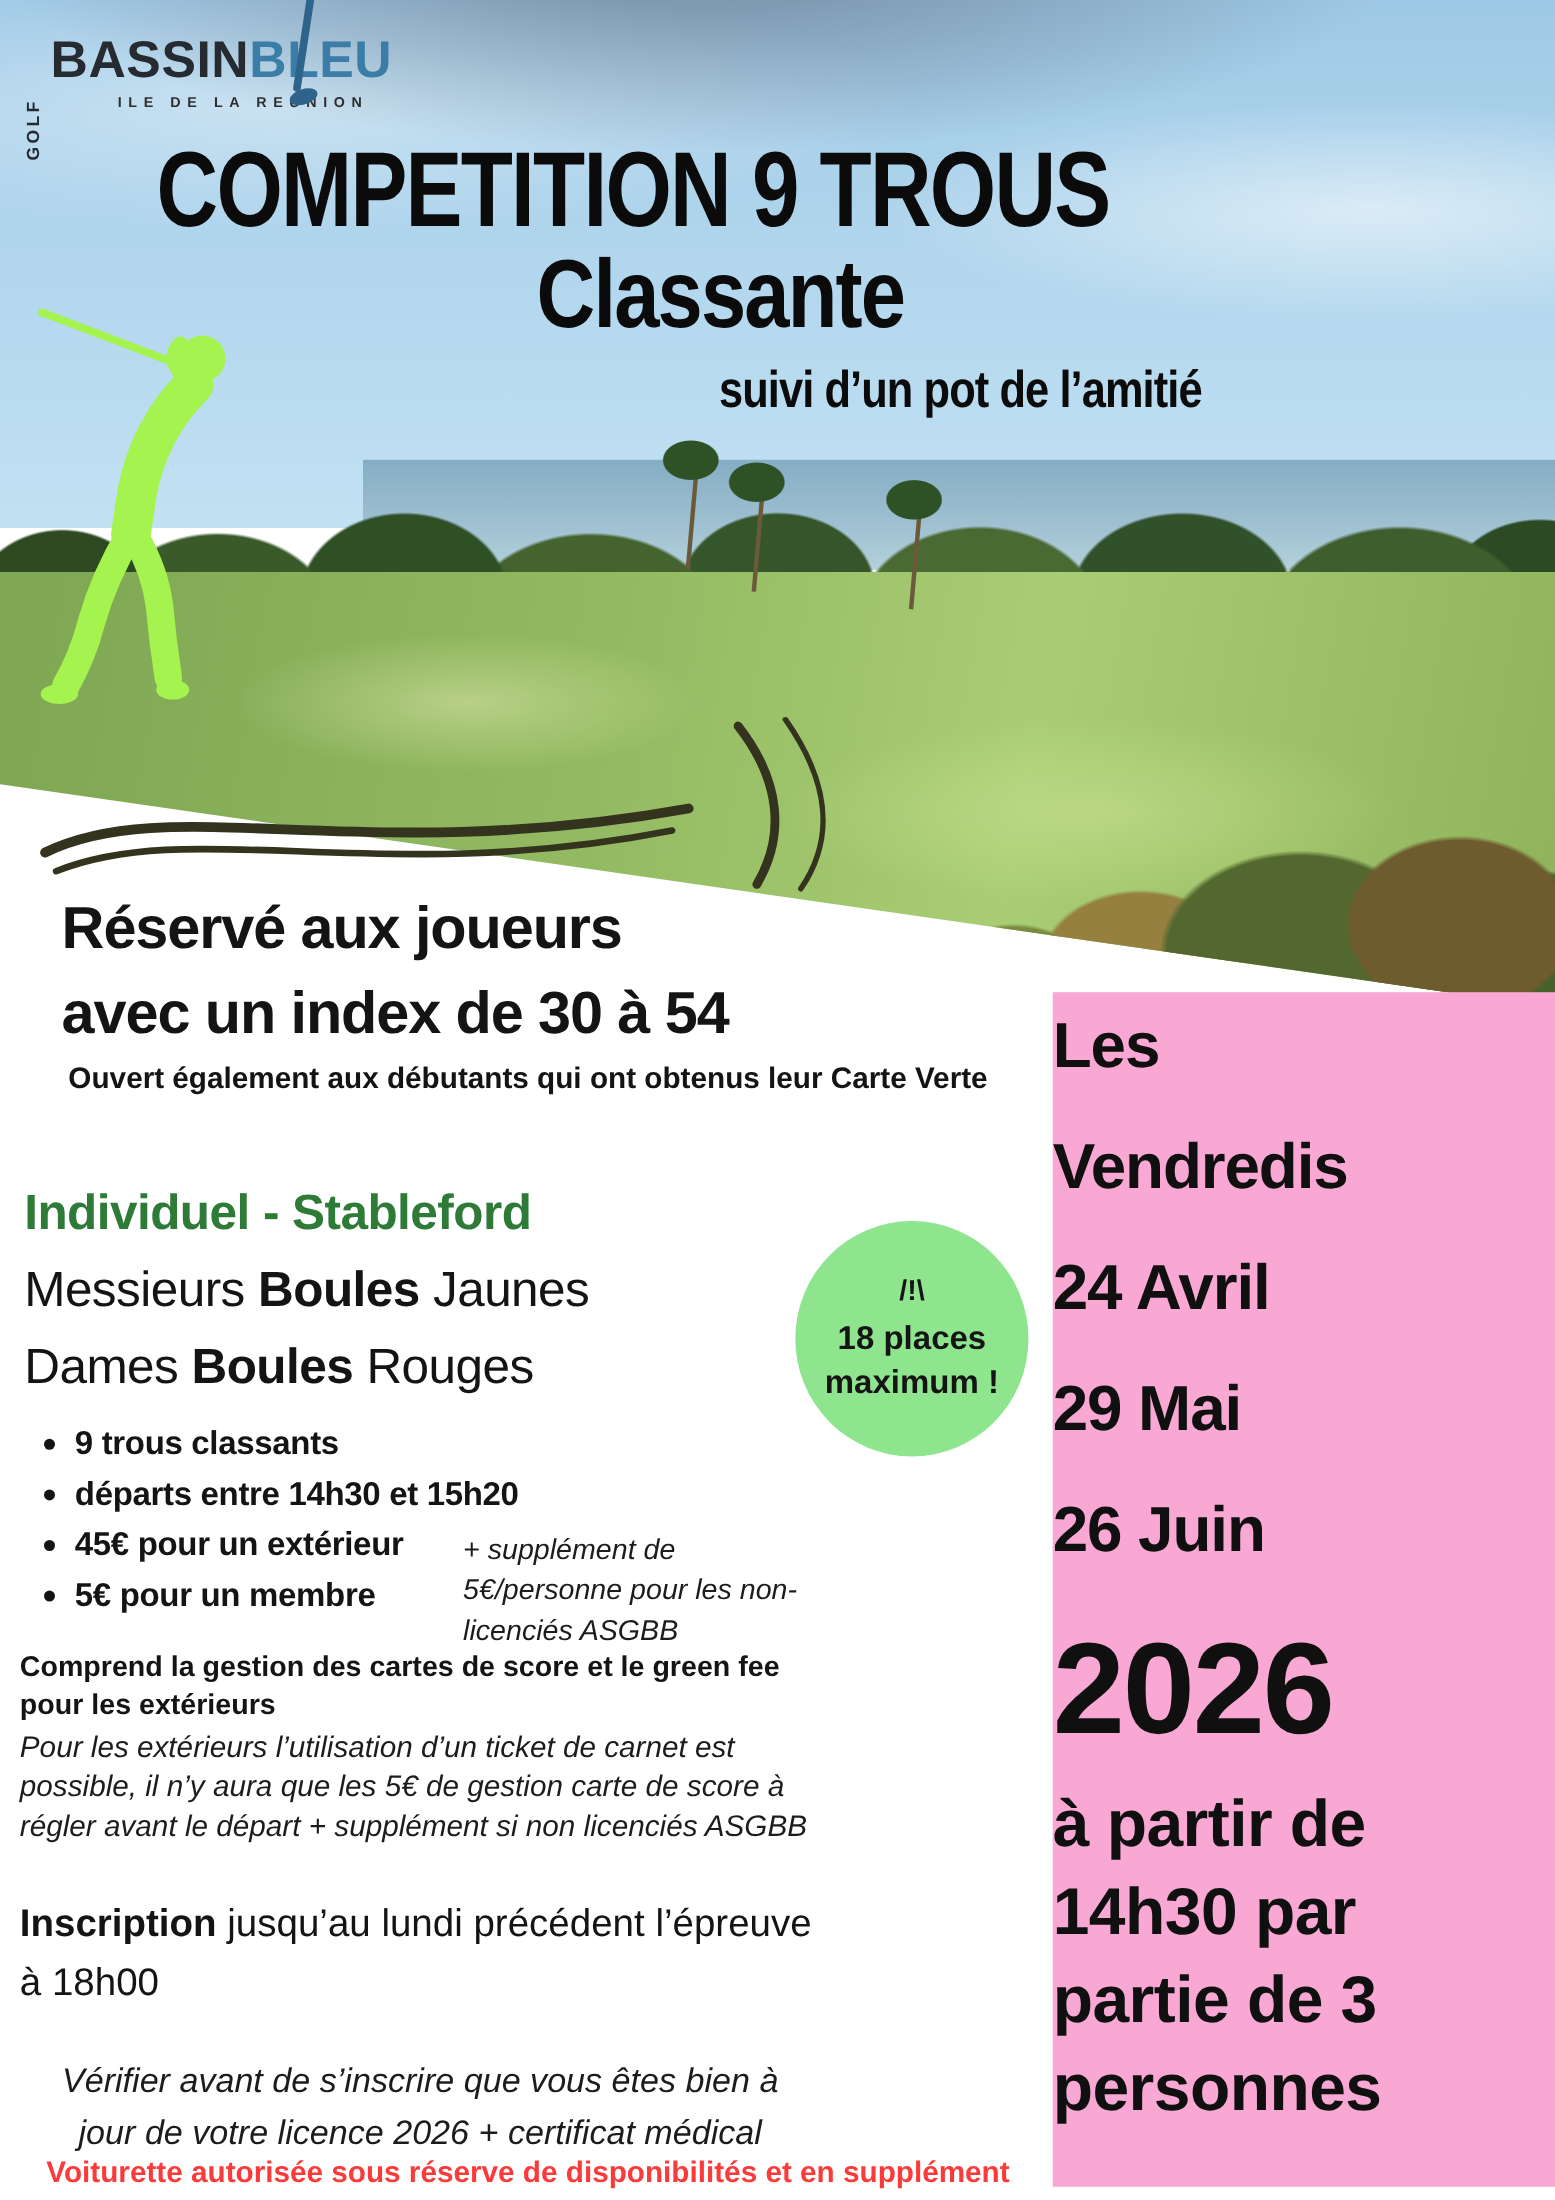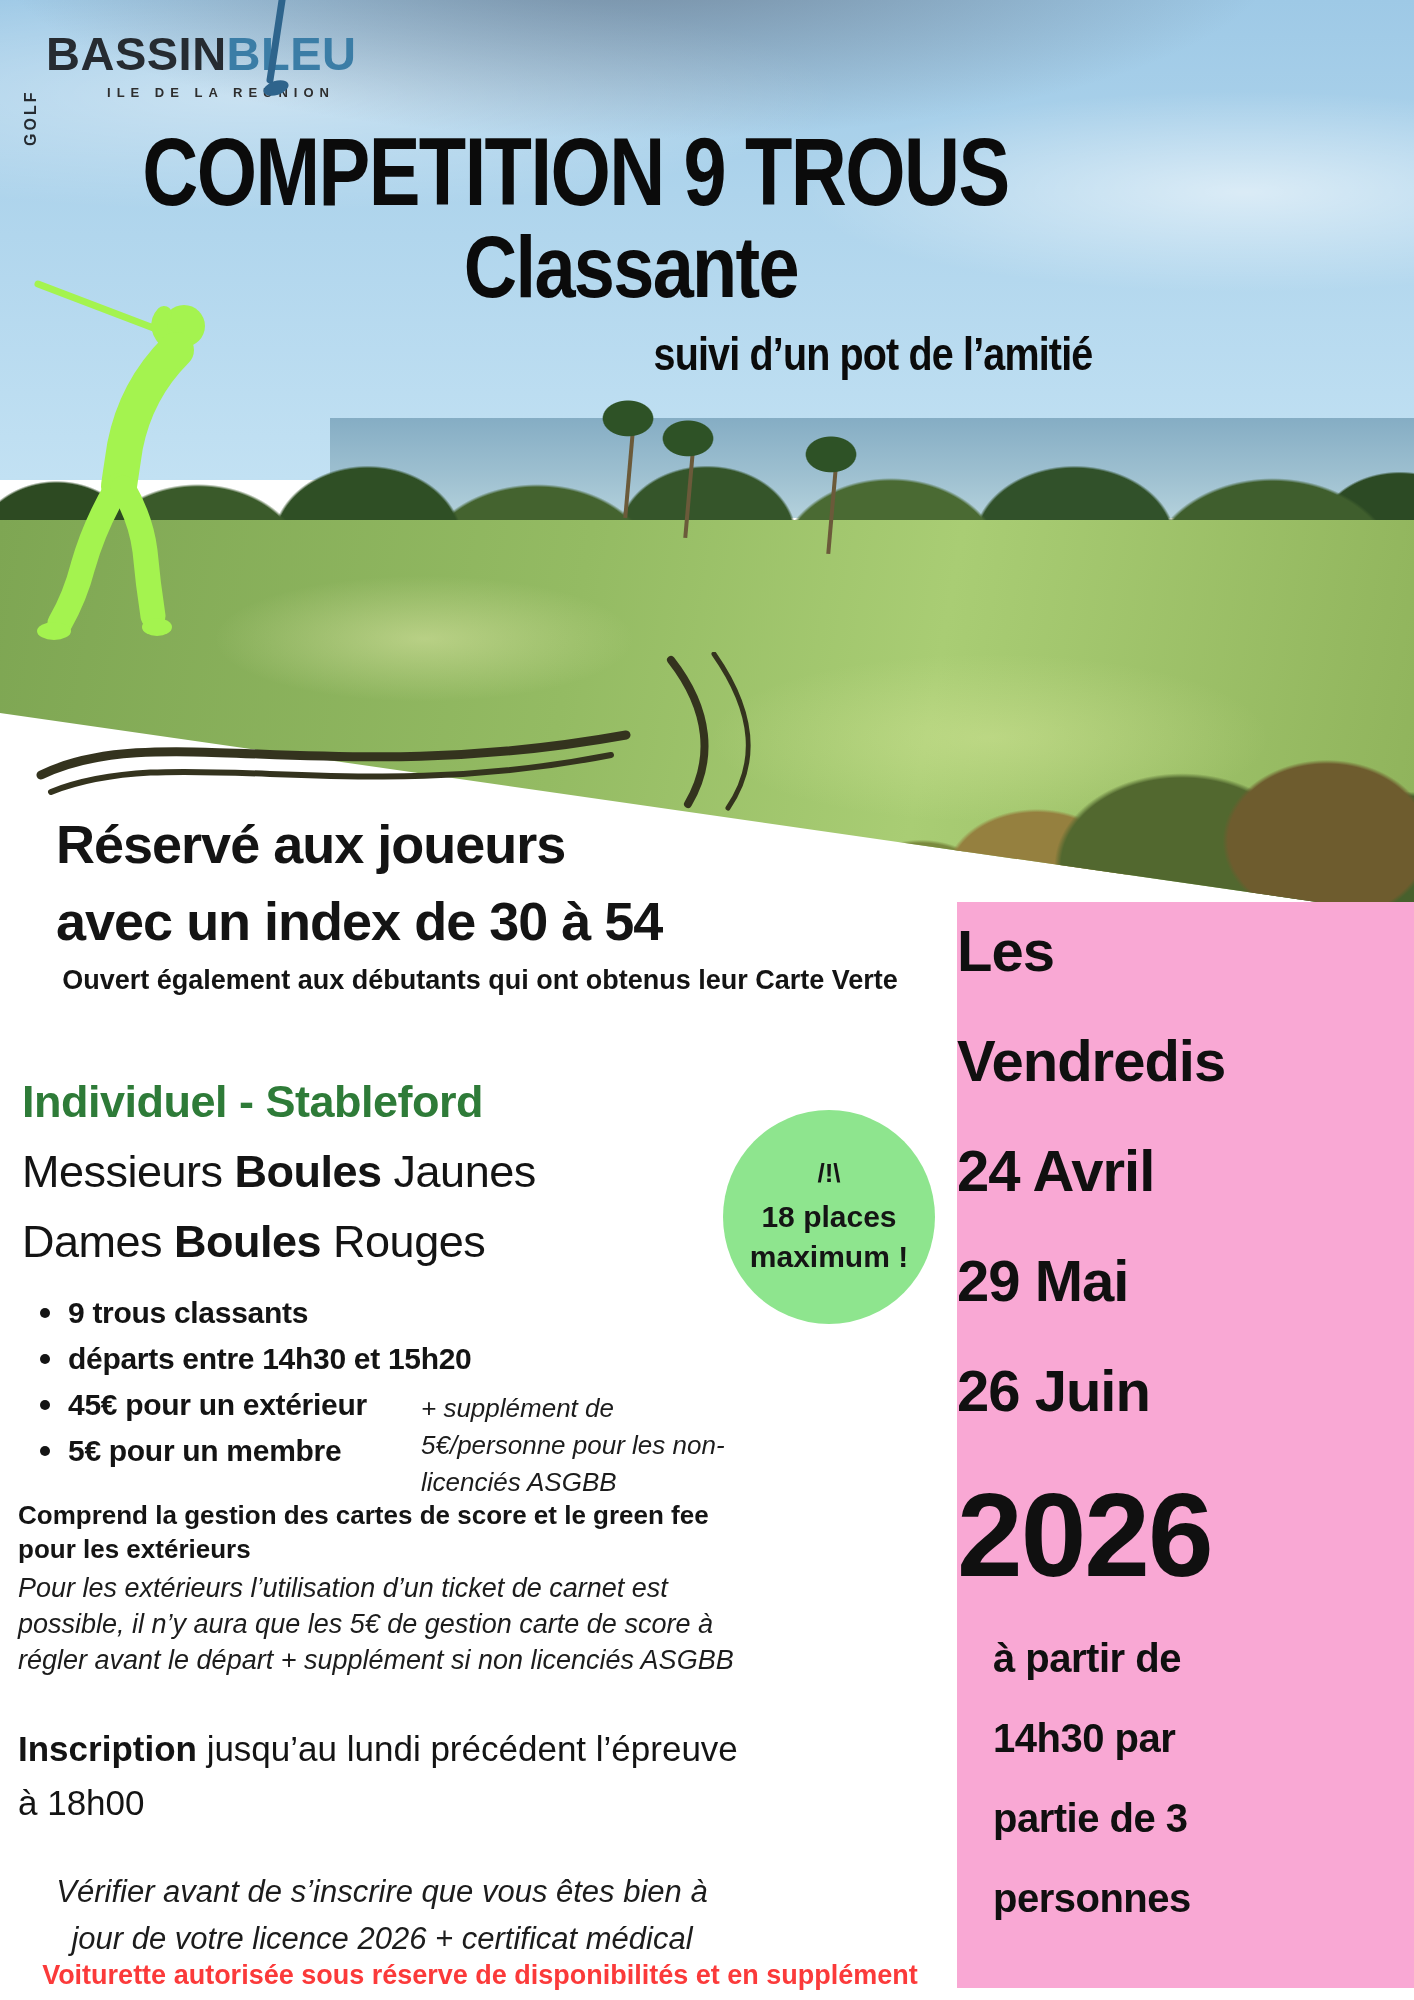--- a/index.html
+++ b/index.html
@@ -58,21 +58,21 @@
   #club-svg{position:absolute;left:208px;top:-60px;width:44px;height:140px;overflow:visible;}
   .tagline{margin-left:62px;width:286px;text-align:center;font-size:13px;font-weight:700;
         letter-spacing:6px;color:#2e2e2e;margin-top:8px;}
 
   
   .cond{display:inline-block;white-space:nowrap;}
   #title1{position:absolute;left:0;top:116px;width:1150px;text-align:center;z-index:7;
         font-size:97px;font-weight:700;color:#0b0b0b;letter-spacing:-2px;}
   #title1 .cond{transform:scaleX(.80);transform-origin:center;}
   #title2{position:absolute;left:0;top:216px;width:1262px;text-align:center;z-index:7;
-        font-size:88px;font-weight:700;color:#0b0b0b;letter-spacing:-2px;}
+        font-size:88px;font-weight:700;color:#0b0b0b;letter-spacing:-2px;padding-left:24px;}
   #title2 .cond{transform:scaleX(.84);transform-origin:center;}
   #subtitle{position:absolute;right:322px;top:326px;z-index:7;
         font-size:47px;font-weight:700;color:#0b0b0b;letter-spacing:-1px;}
   #subtitle .cond{transform:scaleX(.84);transform-origin:right center;}
 
   
   .txt{position:absolute;color:#141414;z-index:5;}
   #reserved{left:22px;top:806px;font-size:54px;font-weight:700;line-height:77px;letter-spacing:-1px;margin-left:34px;}
   #open-note{left:28px;top:962px;width:904px;text-align:center;font-size:27px;font-weight:700;line-height:36px;}
   #format-heading{left:22px;top:1076px;font-size:45px;font-weight:700;color:#2e7b38;letter-spacing:-0.5px;}
@@ -98,21 +98,21 @@
         justify-content:center;color:#151515;font-weight:700;text-align:center;}
   #badge .warn{font-size:26px;margin-bottom:8px;}
   #badge .b-line{font-size:30px;line-height:40px;}
 
   
   #sidebar{position:absolute;left:957px;top:902px;width:457px;height:1086px;background:#f9a8d4;
         z-index:4;text-align:left;color:#101010;font-weight:700;}
   .side-line{font-size:58px;line-height:110px;letter-spacing:-1px;}
   .side-line:first-child{margin-top:-6px;}
   #side-year{font-size:118px;line-height:150px;margin-top:14px;letter-spacing:-2px;}
-  .side-detail{font-size:40px;line-height:80px;letter-spacing:-0.5px;padding-left:36px;}
+  .side-detail{font-size:60px;line-height:80px;letter-spacing:-0.5px;}
   .side-details{margin-top:8px;}
 </style>
 </head>
 <body>
 
 <div id="page">
 
   <div id="photo">
     <div class="sky"></div>
     <div class="ocean"></div>

